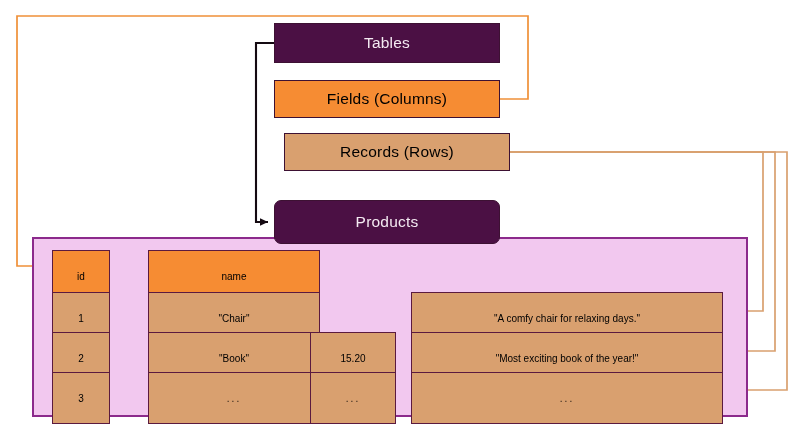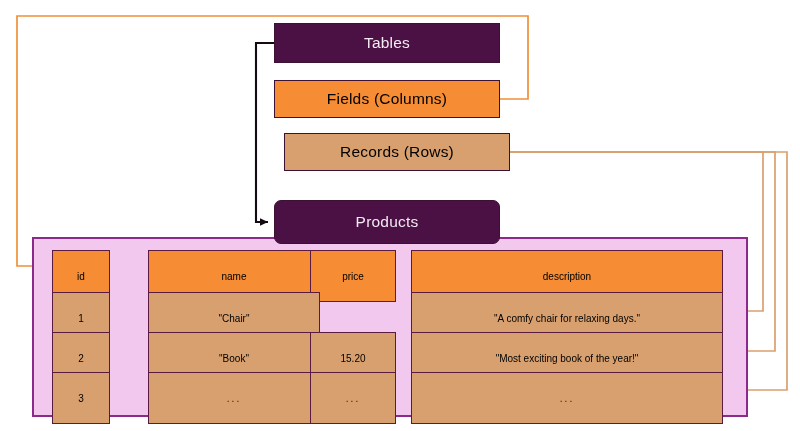--- a/index.html
+++ b/index.html
@@ -154,22 +154,20 @@
 
   <div class="concept-box products">
     <span>Products</span>
   </div>
 
   <div id="table-frame">
 
     <div class="table-row r0">
       <div class="cell head col-id">id</div>
       <div class="cell head col-name">name</div>
-      <div class="cell head col-price">price</div>
-      <div class="cell head col-desc">description</div>
     </div>
 
     <div class="table-row r1">
       <div class="cell data col-id">1</div>
       <div class="cell data col-name">"Chair"</div>
       <div class="cell data col-desc">"A comfy chair for relaxing days."</div>
     </div>
 
     <div class="table-row r2">
       <div class="cell data col-id">2</div>

